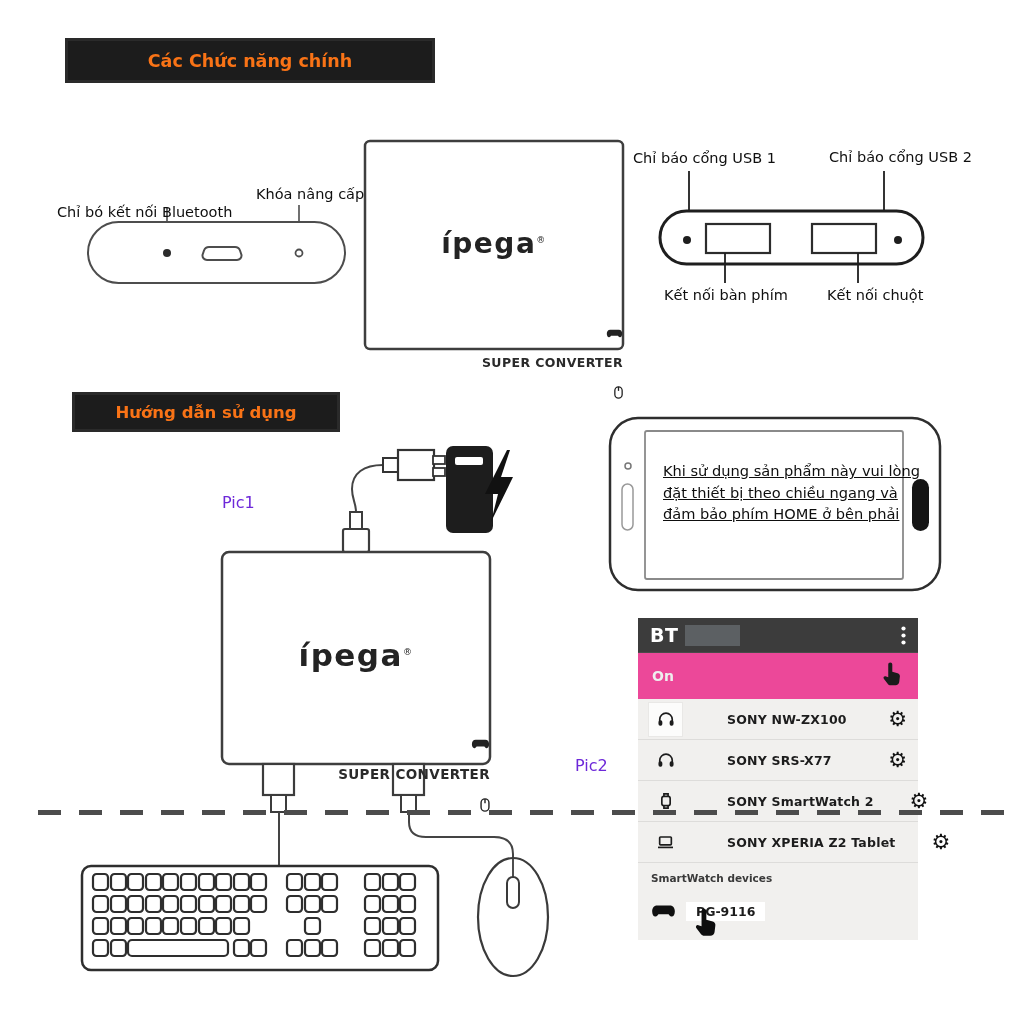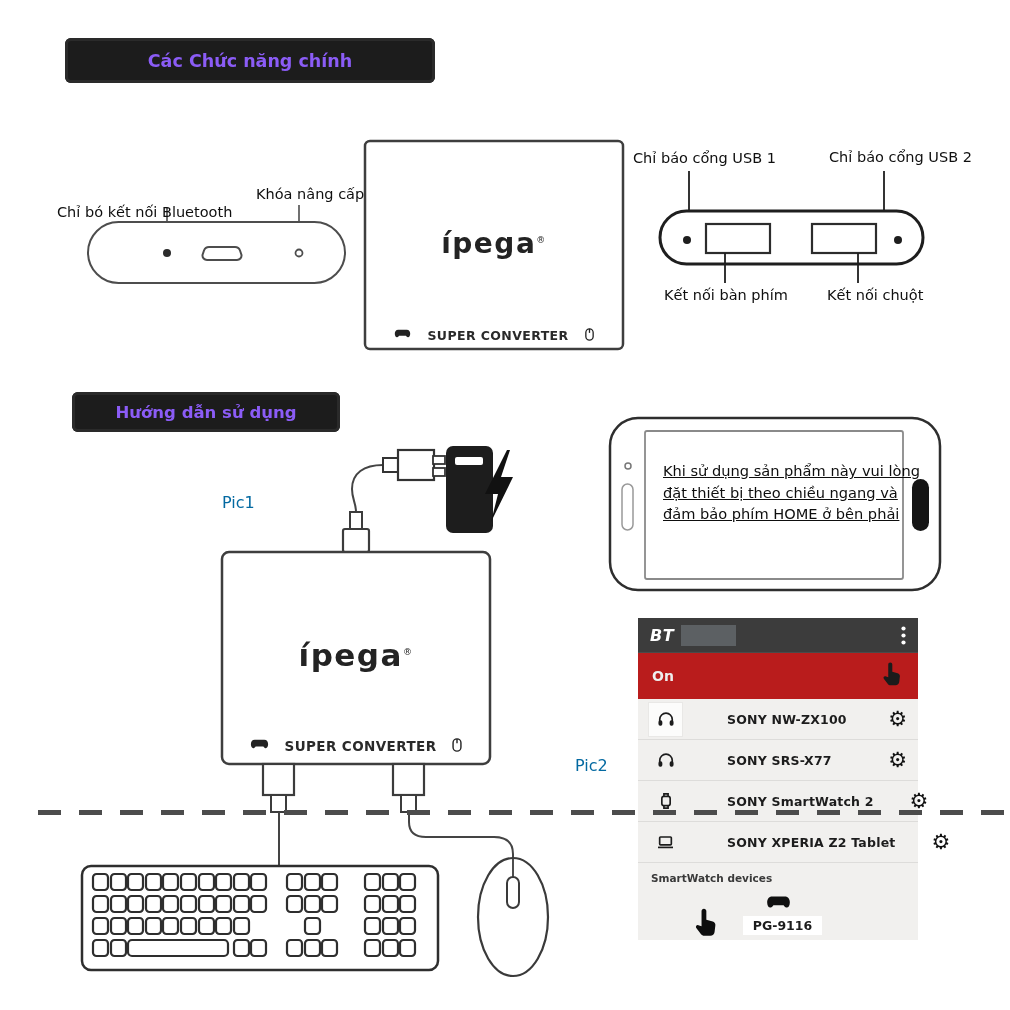--- a/index.html
+++ b/index.html
@@ -1,53 +1,53 @@
 <!DOCTYPE html>
 <html><head>
 <meta charset="utf-8">
 <style>
   html,body{margin:0;padding:0;background:#ffffff;}
   .page{position:relative;width:1010px;height:1010px;background:#fff;overflow:hidden;
         font-family:"DejaVu Sans", sans-serif;}
   svg.art{position:absolute;left:0;top:0;z-index:1;}
 
-  .banner{position:absolute;background:#1c1c1c;color:#8b5cf6;display:flex;align-items:center;
-          justify-content:center;font-weight:bold;box-shadow:inset 0 0 0 3px #2a2a2a;z-index:2;border-radius:6px;}
+  .banner{position:absolute;background:#1c1c1c;color:#f97316;display:flex;align-items:center;
+          justify-content:center;font-weight:bold;box-shadow:inset 0 0 0 3px #2a2a2a;z-index:2;}
   .banner1{left:65px;top:38px;width:370px;height:45px;font-size:17.5px;}
   .banner2{left:72px;top:392px;width:268px;height:40px;font-size:16.5px;}
 
   .lbl{position:absolute;font-size:14.5px;color:#0f0f0f;white-space:nowrap;z-index:2;}
 
   .logo{position:absolute;text-align:center;color:#232323;font-weight:600;letter-spacing:1.5px;z-index:2;}
   .logo sup{font-size:9px;font-weight:400;}
-  .brandrow{position:absolute;display:flex;align-items:flex-start;justify-content:center;gap:16px;z-index:2;}
+  .brandrow{position:absolute;display:flex;align-items:flex-end;justify-content:center;gap:16px;z-index:2;flex-direction:column;}
   .brand-text{font-size:12.5px;font-weight:bold;letter-spacing:0.4px;color:#2a2a2a;white-space:nowrap;}
 
-  .pic-label{position:absolute;font-size:16px;color:#0369a1;z-index:2;}
+  .pic-label{position:absolute;font-size:16px;color:#6d28d9;z-index:2;}
 
   .phone-note{position:absolute;left:663px;top:460px;width:258px;font-size:14.6px;
               line-height:21.5px;color:#0e0e0e;z-index:2;}
   .phone-note span{display:block;text-decoration:underline;}
 
   
   .bt{position:absolute;left:638px;top:618px;width:280px;background:#f1f0ee;z-index:2;}
   .bt-header{height:34px;background:#3c3c3c;display:flex;align-items:center;padding:0 12px;}
-  .bt-title{color:#fff;font-size:16px;font-weight:bold;letter-spacing:0.5px;font-style:italic;}
+  .bt-title{color:#fff;font-size:19px;font-weight:bold;letter-spacing:0.5px;}
   .bt-redact{width:55px;height:21px;background:#5c6063;margin-left:7px;}
   .bt-kebab{margin-left:auto;display:flex;}
-  .bt-on{height:46px;background:#b91c1c;display:flex;align-items:center;padding:0 14px;border-top:1px solid #4a4a4a;}
+  .bt-on{height:46px;background:#ec4899;display:flex;align-items:center;padding:0 14px;border-top:1px solid #4a4a4a;}
   .bt-on-label{color:#eeeeee;font-size:14px;font-weight:600;}
   .bt-hand{margin-left:auto;}
   .bt-section{padding:9px 13px 4px 13px;font-size:10.5px;color:#3a3a3a;font-weight:600;}
   .bt-row{height:40px;display:flex;align-items:center;padding:0 11px;border-bottom:1px solid #dddcda;gap:36px;}
   .bt-iconwrap{width:33px;height:33px;display:flex;align-items:center;justify-content:center;flex:0 0 33px;}
   .hl{background:#fcfcfb;box-shadow:0 0 0 1px #e9e8e6;}
   .bt-devname{margin-left:9px;font-size:12.5px;color:#1c1c1c;font-weight:600;letter-spacing:0.2px;white-space:nowrap;}
   .bt-gear{margin-left:auto;font-size:21px;color:#121212;line-height:1;}
-  .bt-avrow{height:46px;display:flex;align-items:center;padding:0 11px;position:relative;flex-direction:column;}
+  .bt-avrow{height:46px;display:flex;align-items:center;padding:0 11px;position:relative;}
   .bt-pgname{margin-left:9px;font-size:12.5px;font-weight:600;color:#1c1c1c;background:#ffffff;padding:2px 10px;}
   .bt-cursor{position:absolute;left:54px;top:19px;}
   .bt-pad{height:6px;}
 
   
   .dash{position:absolute;left:38px;top:810px;width:970px;height:5px;z-index:6;
         background:repeating-linear-gradient(to right,#4c4c4c 0 23px,transparent 23px 41px);}
 </style>
 </head>
 <body>

